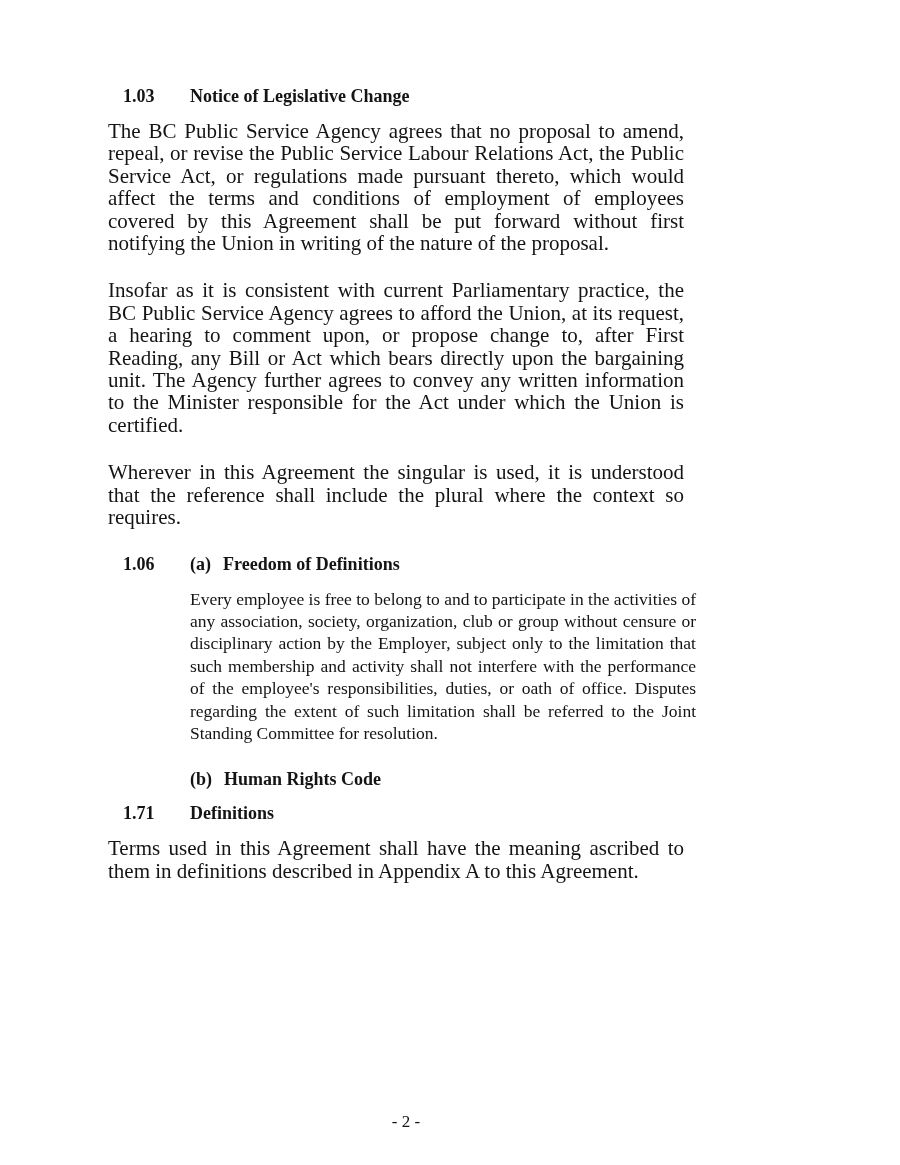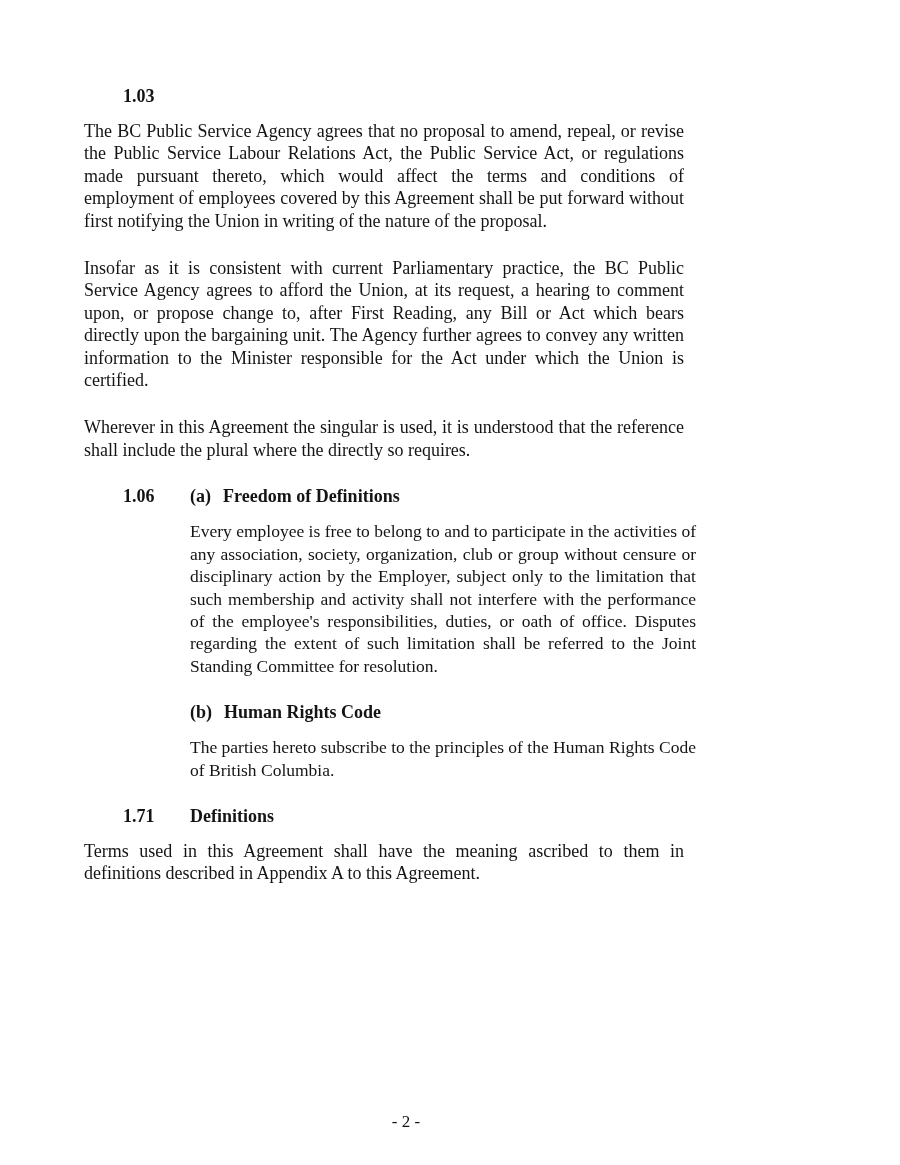--- a/index.html
+++ b/index.html
@@ -39,22 +39,22 @@
     display: flex;
     margin-left: 190px;
     margin-right: 128px;
     margin-bottom: 14px;
     font-size: 18px;
     line-height: 20px;
     font-weight: bold;
     white-space: nowrap;
   }
   .sec-para {
-    margin: 0 128px 25px 84px;
-    font-size: 18px;
+    margin: 0 128px 25px 108px;
+    font-size: 21px;
     line-height: 22.4px;
     text-align: justify;
   }
   .sub-para {
     margin: 0 116px 25px 190px;
     font-size: 17.5px;
     line-height: 22.4px;
     text-align: justify;
   }
   .page-number {
@@ -68,45 +68,45 @@
   }
 </style>
 </head>
 <body>
 
 <div class="page">
 
   <section>
     <div class="sec-heading">
       <span class="sec-num">1.03</span>
+      <span class="sec-title">Notice of Legislative Change</span>
     </div>
     <p class="sec-para">The BC Public Service Agency agrees that no proposal to amend, repeal, or revise the Public Service Labour Relations Act, the Public Service Act, or regulations made pursuant thereto, which would affect the terms and conditions of employment of employees covered by this Agreement shall be put forward without first notifying the Union in writing of the nature of the proposal.</p>
   </section>
 
   <section>
     <p class="sec-para">Insofar as it is consistent with current Parliamentary practice, the BC Public Service Agency agrees to afford the Union, at its request, a hearing to comment upon, or propose change to, after First Reading, any Bill or Act which bears directly upon the bargaining unit.  The Agency further agrees to convey any written information to the Minister responsible for the Act under which the Union is certified.</p>
   </section>
 
   <section>
-    <p class="sec-para">Wherever in this Agreement the singular is used, it is understood that the reference shall include the plural where the directly so requires.</p>
+    <p class="sec-para">Wherever in this Agreement the singular is used, it is understood that the reference shall include the plural where the context so requires.</p>
   </section>
 
   <section>
     <div class="sec-heading">
       <span class="sec-num">1.06</span>
       <span class="sub-label">(a)</span>
       <span class="sec-title">Freedom of Definitions</span>
     </div>
     <p class="sub-para">Every employee is free to belong to and to participate in the activities of any association, society, organization, club or group without censure or disciplinary action by the Employer, subject only to the limitation that such membership and activity shall not interfere with the performance of the employee's responsibilities, duties, or oath of office.  Disputes regarding the extent of such limitation shall be referred to the Joint Standing Committee for resolution.</p>
 
     <div class="sub-heading">
       <span class="sub-label">(b)</span>
       <span class="sec-title">Human Rights Code</span>
     </div>
-    <p class="sub-para">The parties hereto subscribe to the principles of the Human Rights Code of British Columbia.</p>
   </section>
 
   <section>
     <div class="sec-heading">
       <span class="sec-num">1.71</span>
       <span class="sec-title">Definitions</span>
     </div>
     <p class="sec-para">Terms used in this Agreement shall have the meaning ascribed to them in definitions described in Appendix A to this Agreement.</p>
   </section>
 

